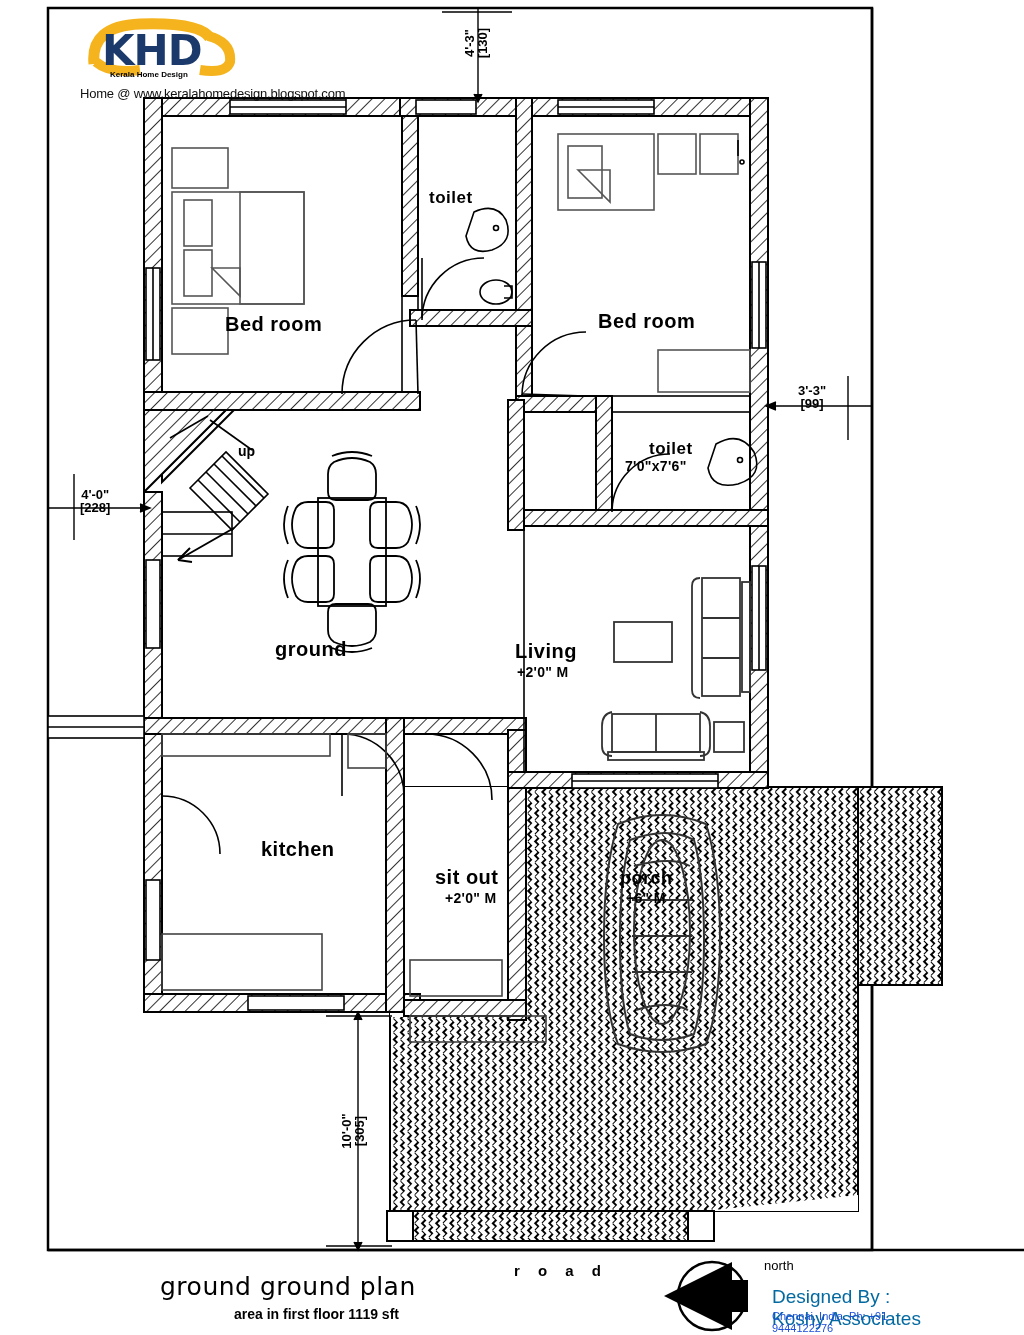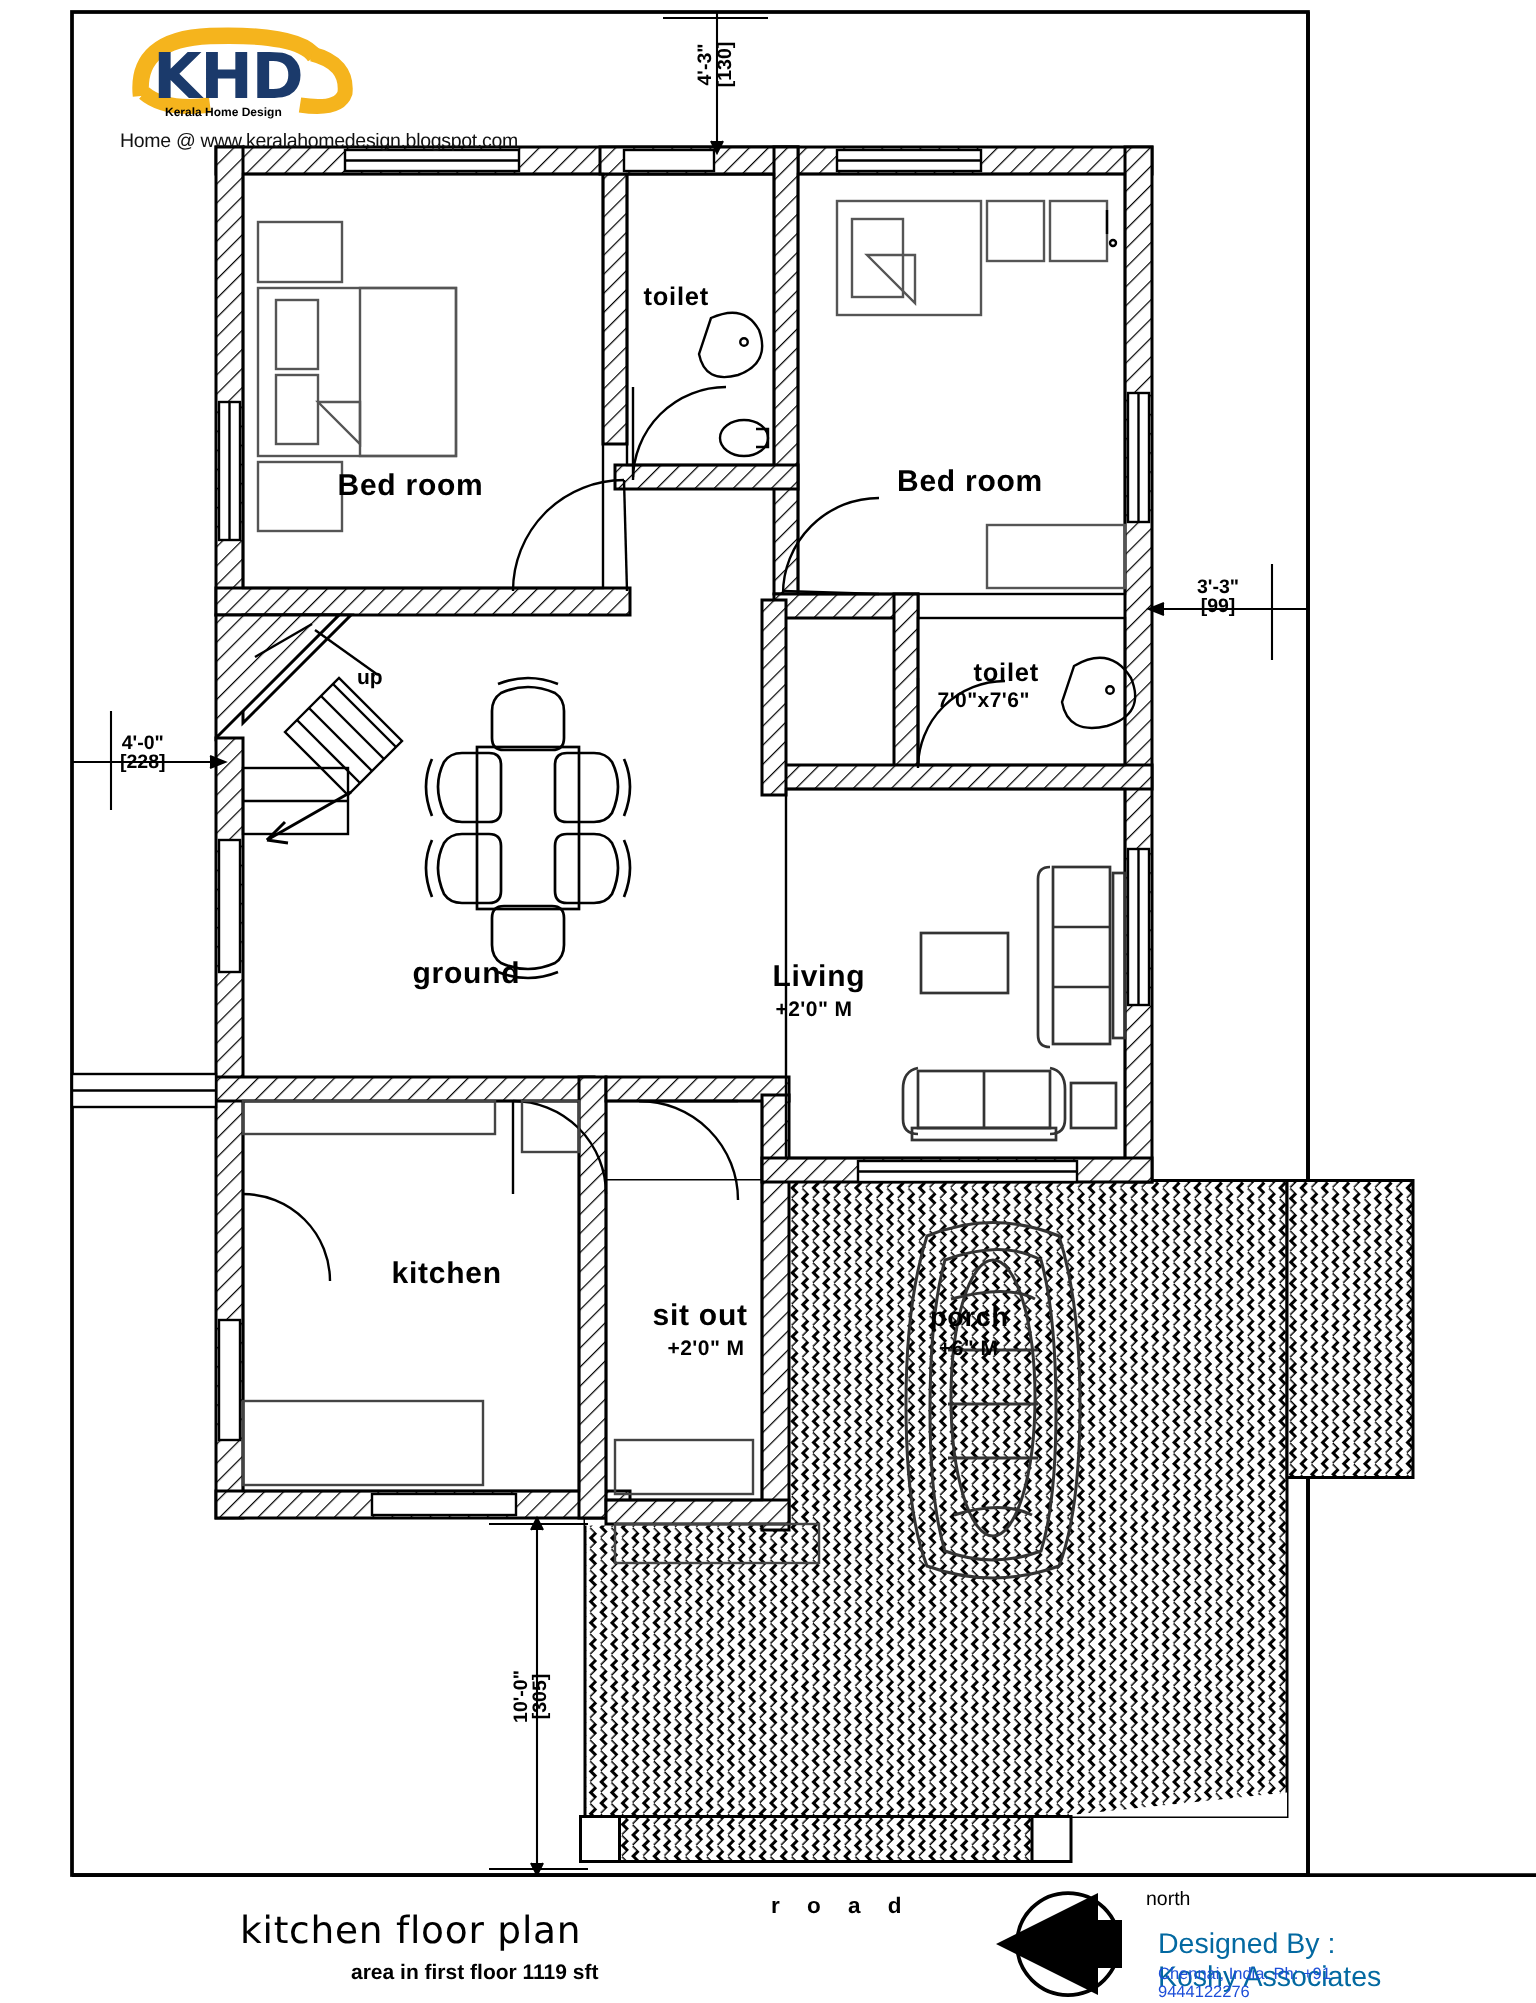--- a/index.html
+++ b/index.html
@@ -320,20 +320,20 @@
   <div class="dim" style="position:absolute;left:68px;top:488px;">
     <div>4'-0"</div>
     <div>[228]</div>
   </div>
 
   <div class="dim rot" style="position:absolute;left:306px;top:1118px;width:70px;">
     <div>10'-0"</div>
     <div>[305]</div>
   </div>
 
-  <div id="footer-title">kitchen floor plan</div>
+  <div id="footer-title">ground ground plan</div>
   <div id="footer-sub">area in first floor 1119 sft</div>
   <div id="road">r o a d</div>
   <div id="north">north</div>
   <div id="credit1">Designed By : Koshy Associates</div>
   <div id="credit2">Chennai, India. Ph: +91 9444122276</div>
 
 </div>
 
 </body></html>

